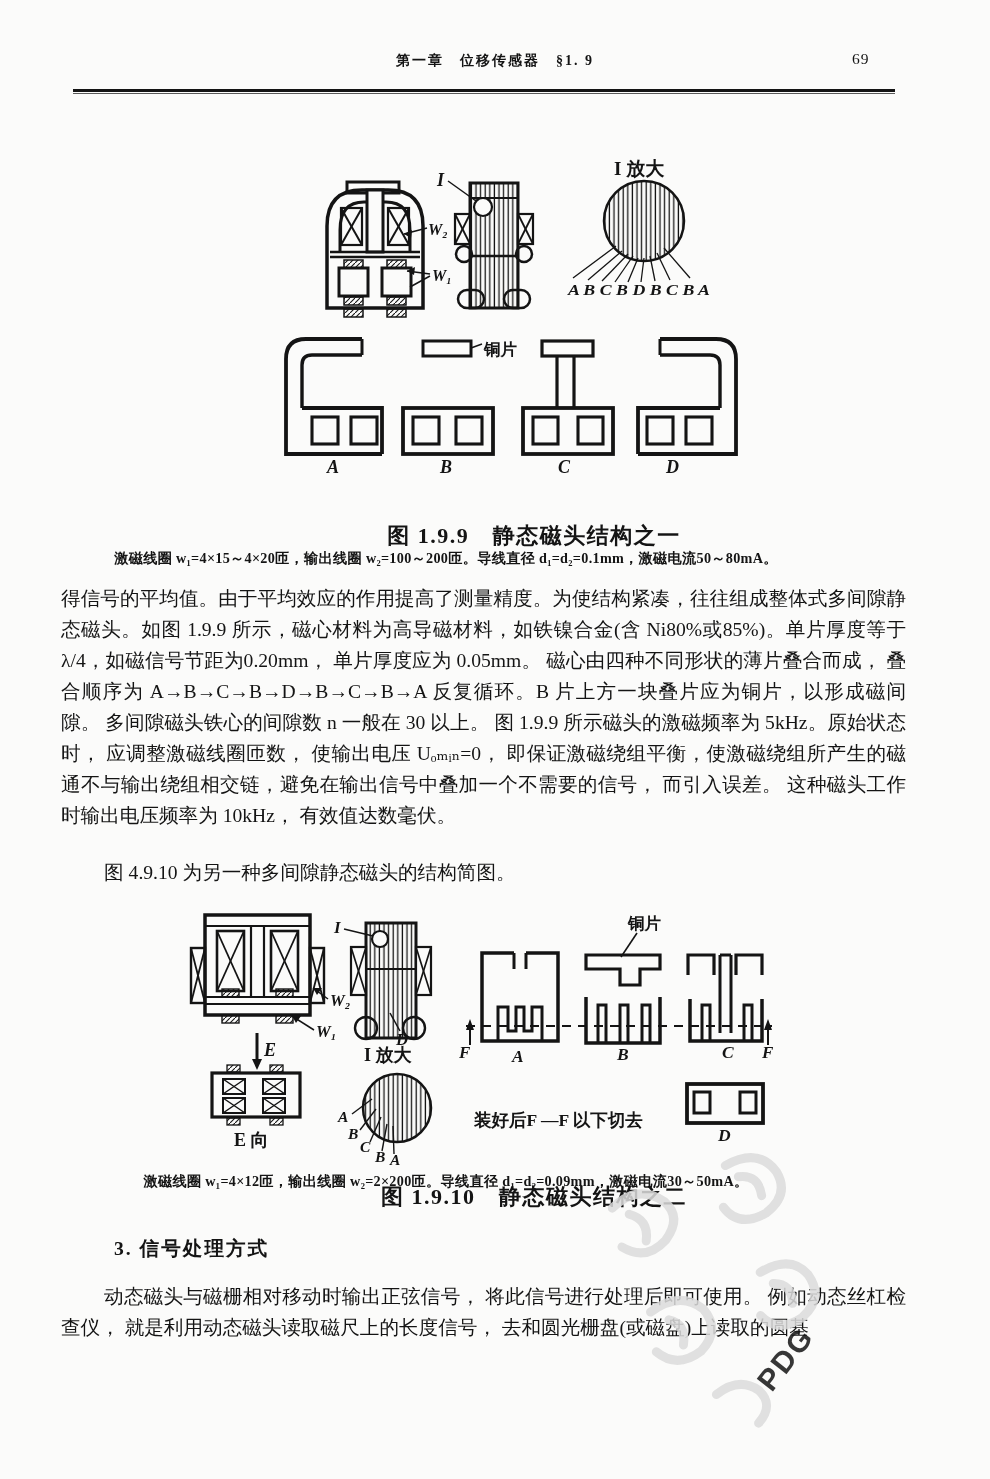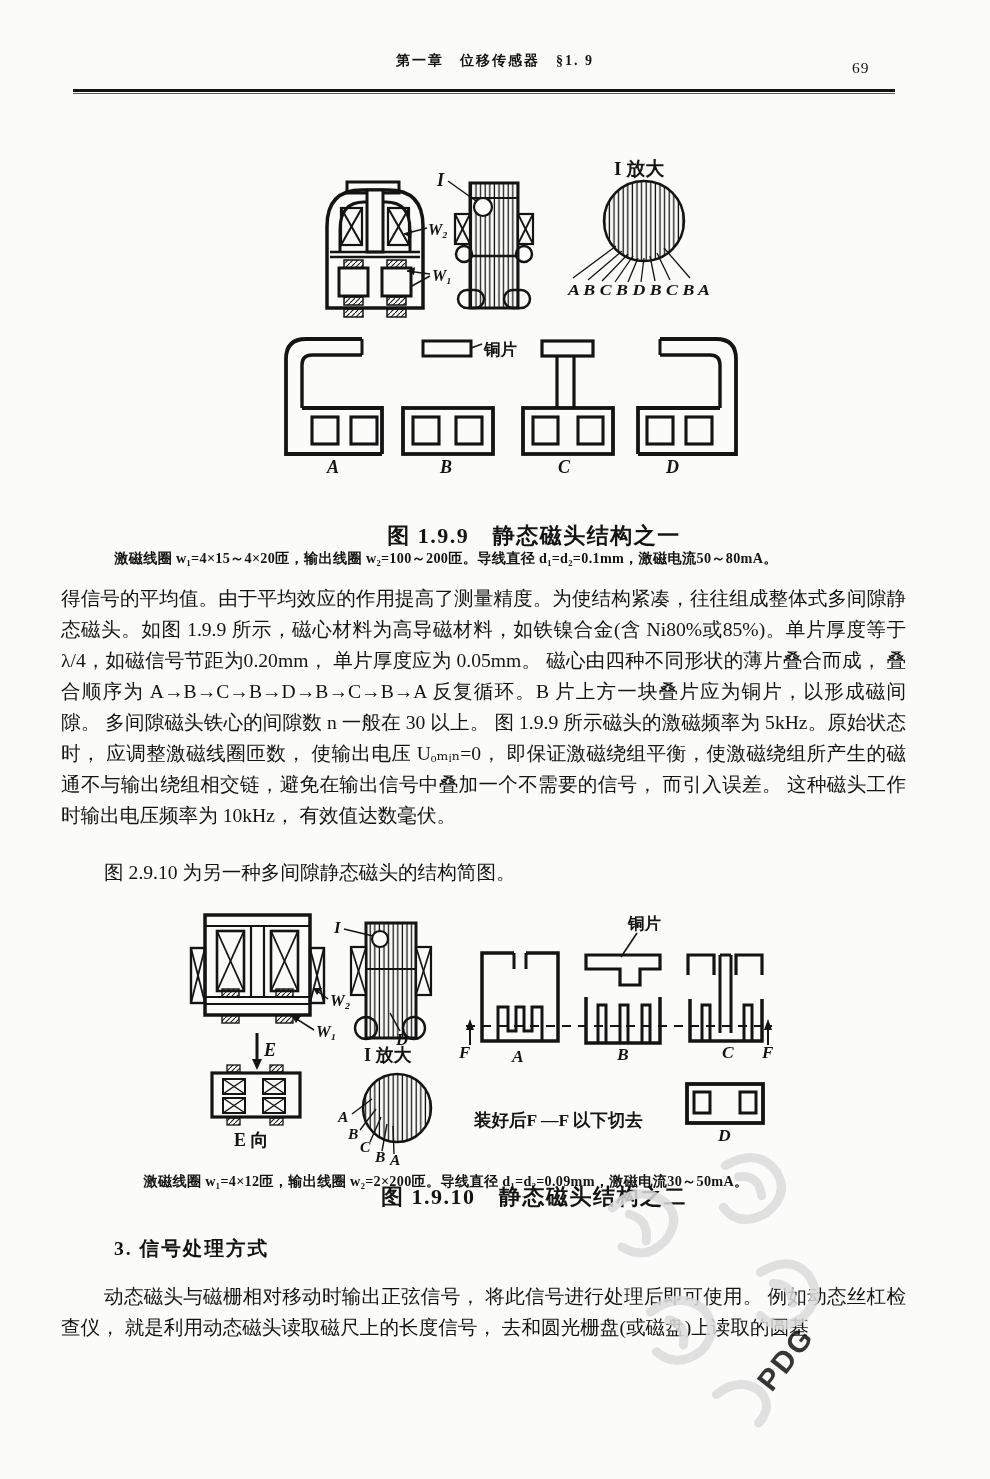--- a/index.html
+++ b/index.html
@@ -7,21 +7,21 @@
     width:990px;height:1479px;position:relative;
     background:#fbfbfa;color:#141414;
     font-family:"Liberation Serif","DejaVu Serif",serif;
     overflow:hidden;
   }
   .abs{position:absolute;}
   .header-title{
     top:52px;left:0;width:990px;text-align:center;
     font-size:14px;letter-spacing:2px;font-weight:600;
   }
-  .page-num{top:59px;left:852px;font-size:15.5px;letter-spacing:1px;}
+  .page-num{top:50px;left:852px;font-size:15.5px;letter-spacing:1px;}
   .rule{top:89px;left:73px;width:822px;height:3px;background:#141414;}
   .rule:after{content:"";position:absolute;top:4px;left:0;width:822px;height:1px;background:#5a5a5a;}
   .figure-svg{left:0;}
   .caption{
     left:0;width:990px;text-align:center;
     font-size:22px;font-weight:700;letter-spacing:1.5px;margin-left:39px;
   }
   .subcaption{
     left:0;width:892px;text-align:center;
     font-size:14.2px;font-weight:600;letter-spacing:0.3px;
@@ -162,21 +162,21 @@
     <text x="440" y="335" class="lab" font-size="18" stroke="none">B</text>
     <text x="558" y="335" class="lab" font-size="18" stroke="none">C</text>
     <text x="666" y="335" class="lab" font-size="18" stroke="none">D</text>
   </g>
 </svg>
 
 <div class="abs caption" style="top:521px">图 1.9.9　静态磁头结构之一</div>
 <div class="abs subcaption" style="top:549px">激磁线圈 w₁=4×15～4×20匝，输出线圈 w₂=100～200匝。导线直径 d₁=d₂=0.1mm，激磁电流50～80mA。</div>
 
 <div class="abs bodytext" style="top:583px">得信号的平均值。由于平均效应的作用提高了测量精度。为使结构紧凑，往往组成整体式多间隙静态磁头。如图 1.9.9 所示，磁心材料为高导磁材料，如铁镍合金(含 Ni80%或85%)。单片厚度等于 λ/4，如磁信号节距为0.20mm， 单片厚度应为 0.05mm。 磁心由四种不同形状的薄片叠合而成， 叠合顺序为 A→B→C→B→D→B→C→B→A 反复循环。B 片上方一块叠片应为铜片，以形成磁间隙。 多间隙磁头铁心的间隙数 n 一般在 30 以上。 图 1.9.9 所示磁头的激磁频率为 5kHz。原始状态时， 应调整激磁线圈匝数， 使输出电压 Uₒₘᵢₙ=0， 即保证激磁绕组平衡，使激磁绕组所产生的磁通不与输出绕组相交链，避免在输出信号中叠加一个不需要的信号， 而引入误差。 这种磁头工作时输出电压频率为 10kHz， 有效值达数毫伏。</div>
-<div class="abs bodytext indented" style="top:857px">图 2.9.10 为另一种多间隙静态磁头的结构简图。</div>
+<div class="abs bodytext indented" style="top:857px">图 4.9.10 为另一种多间隙静态磁头的结构简图。</div>
 
 <svg class="abs figure-svg" style="top:893px" width="990" height="290" viewBox="0 0 990 290">
   <g stroke="#141414" fill="none">
 
     <g>
       <rect x="205" y="22" width="105" height="100" stroke-width="3.5"></rect>
       <path d="M205,33 H310" stroke-width="2"></path>
       <rect x="217" y="38" width="27" height="60" stroke-width="2.6"></rect>
       <line x1="217" y1="38" x2="244" y2="98" stroke-width="1.8"></line>
         <line x1="244" y1="38" x2="217" y2="98" stroke-width="1.8"></line>

